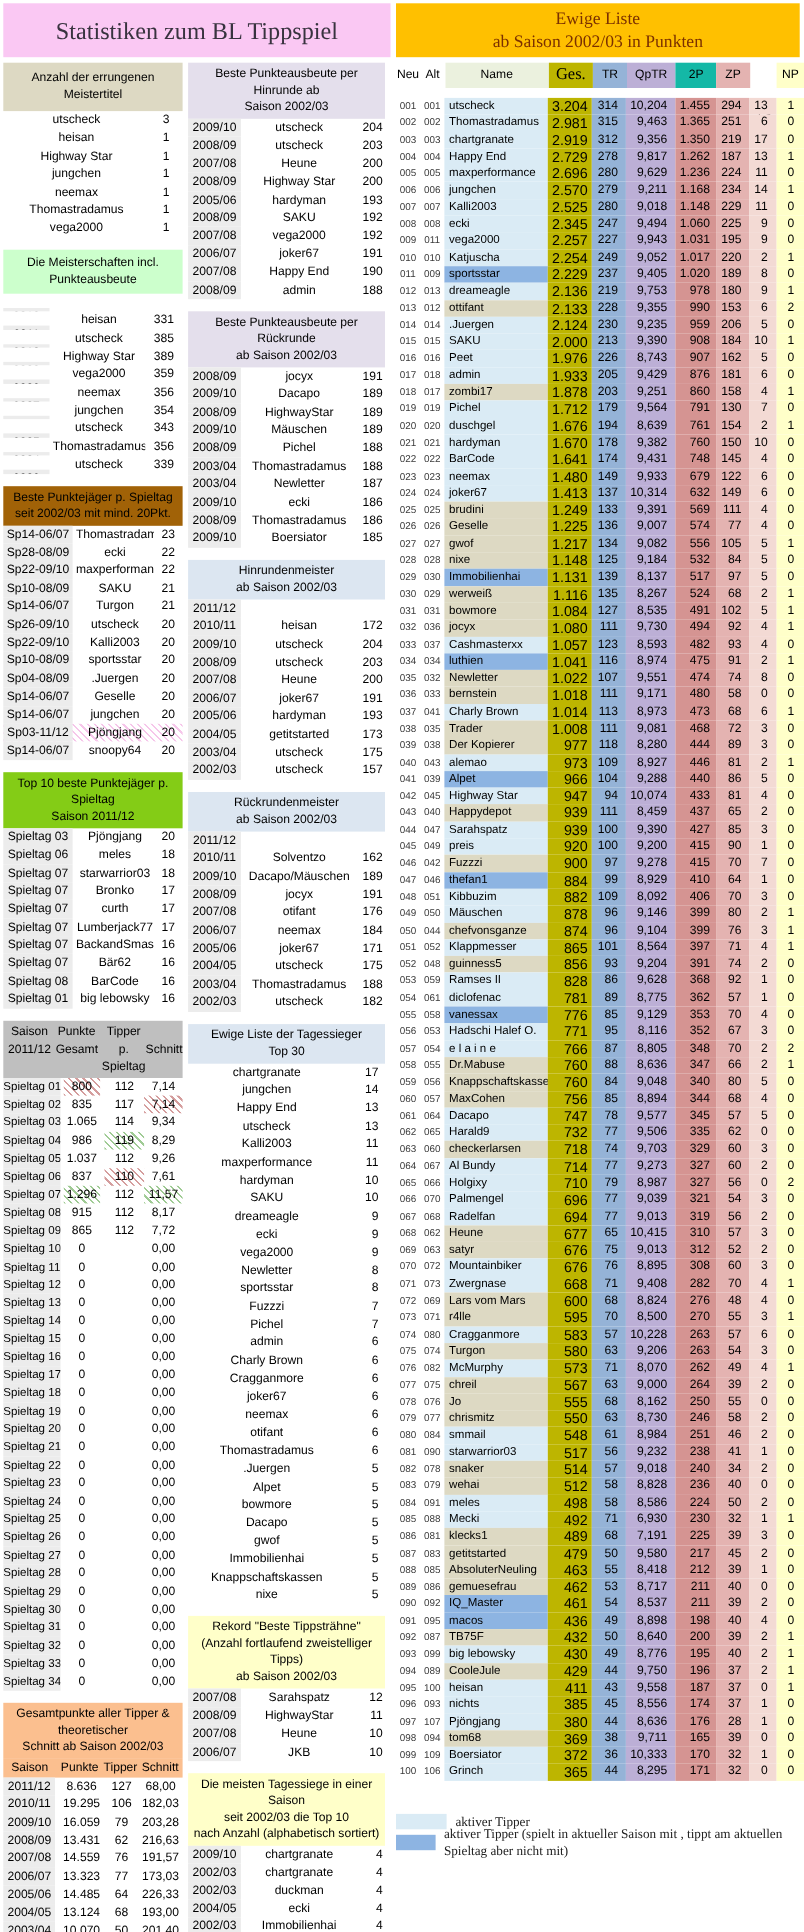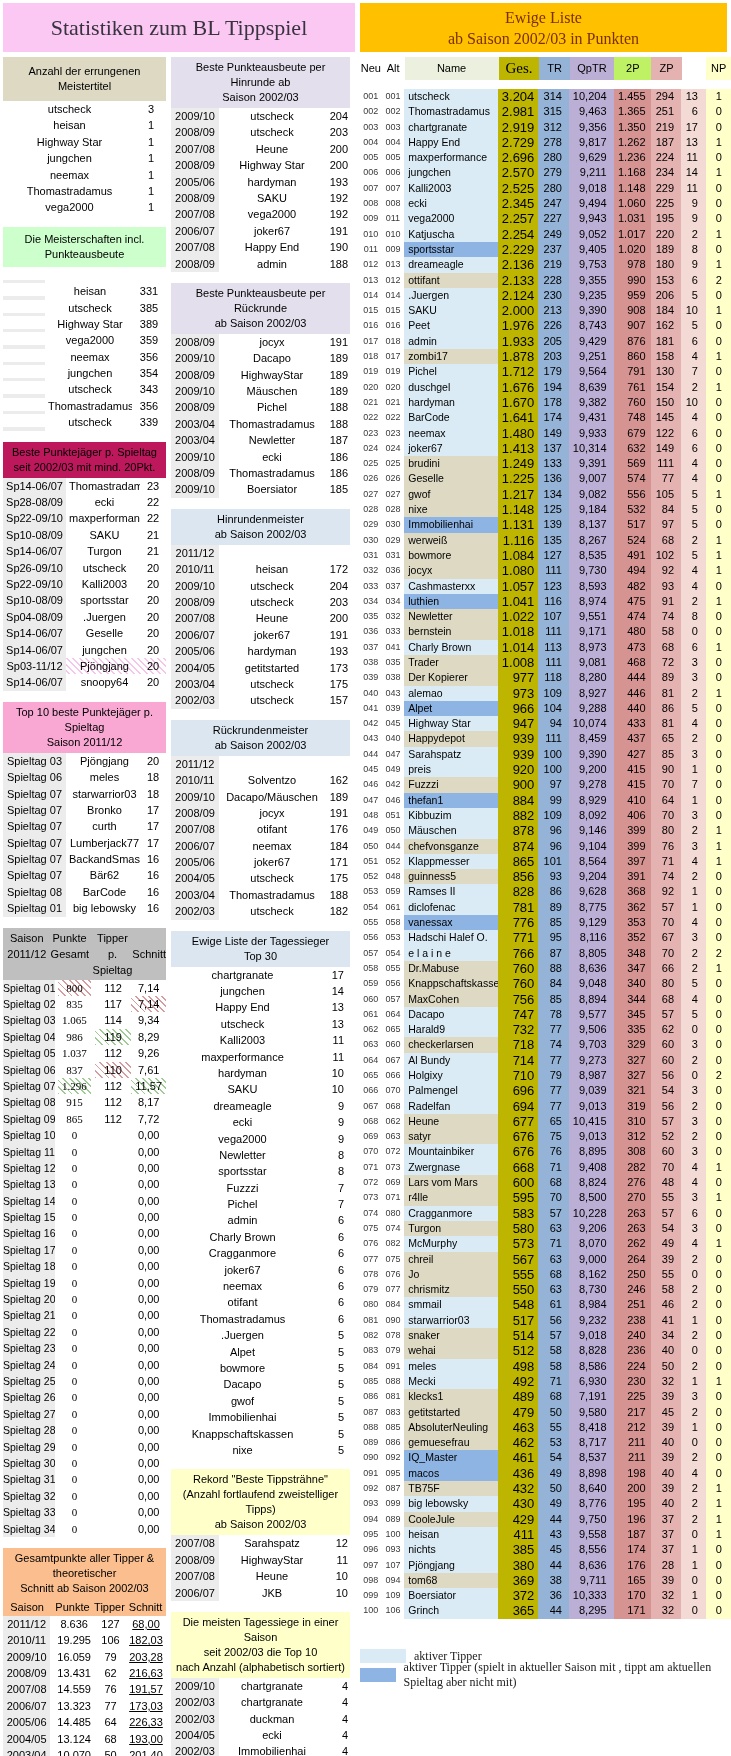--- a/index.html
+++ b/index.html
@@ -11,22 +11,22 @@
   .banner-orange{width:367px;height:49px;background:#FFC000;display:flex;flex-direction:column;align-items:center;justify-content:center;
     font-family:"Liberation Serif","DejaVu Serif",serif;font-size:16px;color:#7b3000;line-height:21px;}
   .cols{display:flex;align-items:flex-start;}
   .col-left{width:163px;margin-right:5px;}
   .col-mid{width:179px;margin-right:10px;}
   .col-right{width:371px;}
   .sec{margin-bottom:11px;}
   .sec-h{text-align:center;line-height:15px;padding:3px 1px;}
   .h-tan{background:#DDD9C3;padding:7px 1px;}
   .h-green{background:#CCFFCC;padding:5px 1px;}
-  .h-palegreen{background:#be185d;}
-  .h-peach{background:#f9a8d4;}
+  .h-palegreen{background:#a16207;}
+  .h-peach{background:#84cc16;}
   .h-purple{background:#E4DFEC;}
   .h-blue{background:#DCE6F1;}
   .h-yellow{background:#FFFFC9;}
   .trow{display:flex;height:16.4px;line-height:16.4px;}
   .cell{white-space:nowrap;overflow:hidden;}
   .gcol{background:#ECECEC;text-align:center;margin-right:3px;}
   
   .sec-titles .n{flex:1;text-align:center;}
   .sec-titles .v{width:30px;text-align:center;}
   
@@ -35,49 +35,49 @@
   .sec-champ .v{width:34px;text-align:center;}
   
   .sec-hunt .gcol{width:63px;}
   .sec-hunt .n{flex:1;text-align:center;}
   .sec-hunt .v{width:26px;text-align:center;}
   
   .season-h{display:flex;background:#BFBFBF;text-align:center;line-height:16px;padding:2px 0;}
   .season-h .sc1{width:60px;}.season-h .sc2{width:38px;}.season-h .sc3{width:42px;margin-left:4px;}
   .season-h .sc4{width:40px;display:flex;align-items:center;justify-content:center;}
   .sec-season .gcol{width:60px;font-size:10.5px;}
-  .sec-season .p{width:38px;text-align:center;font-family:Liberation Serif, serif;}
+  .sec-season .p{width:38px;text-align:center;}
   .sec-season .t{width:42px;text-align:center;margin-left:4px;}
   .sec-season .s{width:40px;text-align:center;}
   
   .totals-h{display:flex;background:#FBBF8F;text-align:center;line-height:17px;}
   .totals-h .tc1{width:52px;}.totals-h .tc2{width:46px;}.totals-h .tc3{width:34px;}.totals-h .tc4{width:44px;}
   .sec-tot .gcol{width:52px;}
   .sec-tot .p{width:46px;text-align:center;}
   .sec-tot .t{width:34px;text-align:center;}
-  .sec-tot .s{width:44px;text-align:center;text-decoration:underline;}
+  .sec-tot .s{width:44px;text-align:center;}
   
   .sec-mid .gcol{width:48px;}
   .sec-mid .n{flex:1;text-align:center;}
   .sec-mid .v{width:26px;text-align:right;padding-right:2px;}
   .sec-tages .n{flex:1;text-align:center;}
   .sec-tages .v{width:30px;text-align:right;padding-right:6px;}
   
   .c-neg{background:repeating-linear-gradient(45deg,rgba(178,76,76,.55) 0 1.4px,rgba(255,255,255,0) 1.4px 4.6px);}
   .c-pos{background:repeating-linear-gradient(45deg,rgba(80,160,60,.55) 0 1.4px,rgba(255,255,255,0) 1.4px 4.6px);}
   .c-pink{background:repeating-linear-gradient(45deg,rgba(240,160,220,.6) 0 1.4px,rgba(255,255,255,0) 1.4px 4.6px);}
   
   .ewige-h{display:flex;height:23px;line-height:23px;text-align:center;}
   .eh{box-sizing:border-box;}
   .eh-new{width:23px;}.eh-old{width:24px;}
   .eh-name{width:99px;background:#EBF1DE;}
   .eh-ges{width:43px;background:#BDB500;font-size:15px;font-family:"Liberation Serif","DejaVu Serif",serif;}
   .eh-tr{width:32px;background:#95B3D7;}
   .eh-qptr{width:47px;background:#BCAFD6;}
-  .eh-2p{width:39px;background:#bef264;}
+  .eh-2p{width:39px;background:#14b8a6;}
   .eh-zp{width:32px;background:#E4B3B1;}
   .eh-ts{width:26px;background:#14b8a6;margin-top:36px;}
   .eh-np{width:26px;background:#FFFFC9;}
   .espacer{height:9px;}
   .erow{display:flex;height:15.3px;line-height:15.3px;}
   .ec{box-sizing:border-box;white-space:nowrap;overflow:hidden;}
   .r-new,.r-old{width:23px;font-size:9px;color:#3a3a3a;text-align:center;}
   .r-old{width:24px;}
   .r-name{width:99px;padding-left:4px;font-size:10.5px;}
   .r-ges{width:43px;background:#BDB500;font-size:13px;text-align:right;padding-right:4px;}

